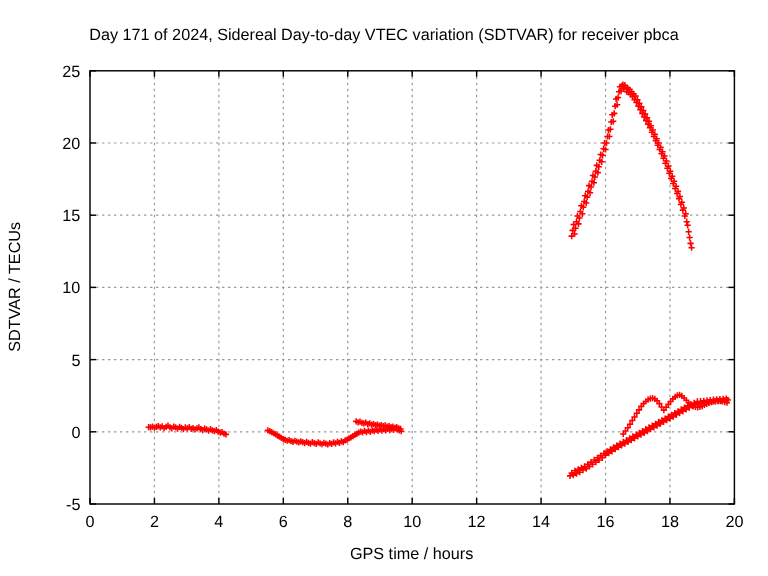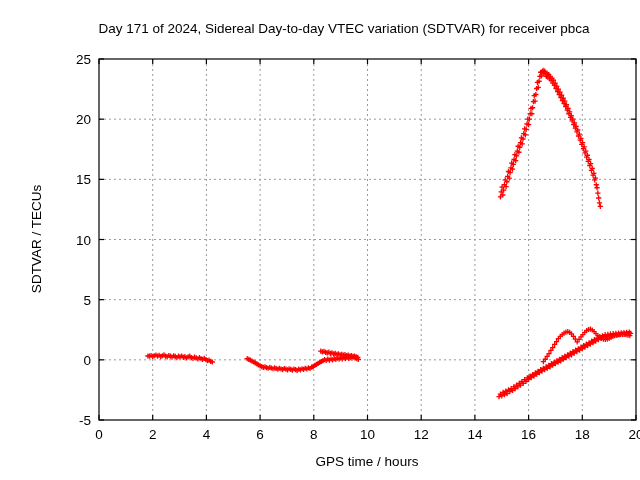--- a/index.html
+++ b/index.html
@@ -10,21 +10,20 @@
   body {
     width: 640px;
     height: 480px;
     font-family: "Liberation Sans", sans-serif;
     overflow: hidden;
   }
   #figure {
     position: relative;
     width: 520px;
     height: 480px;
-    margin-left: 24px;
   }
   #plot-svg {
     display: block;
     width: 640px;
     height: 480px;
   }
   .title-text {
     font-family: "Liberation Sans", sans-serif;
     font-size: 13.5px;
     fill: #000000;

